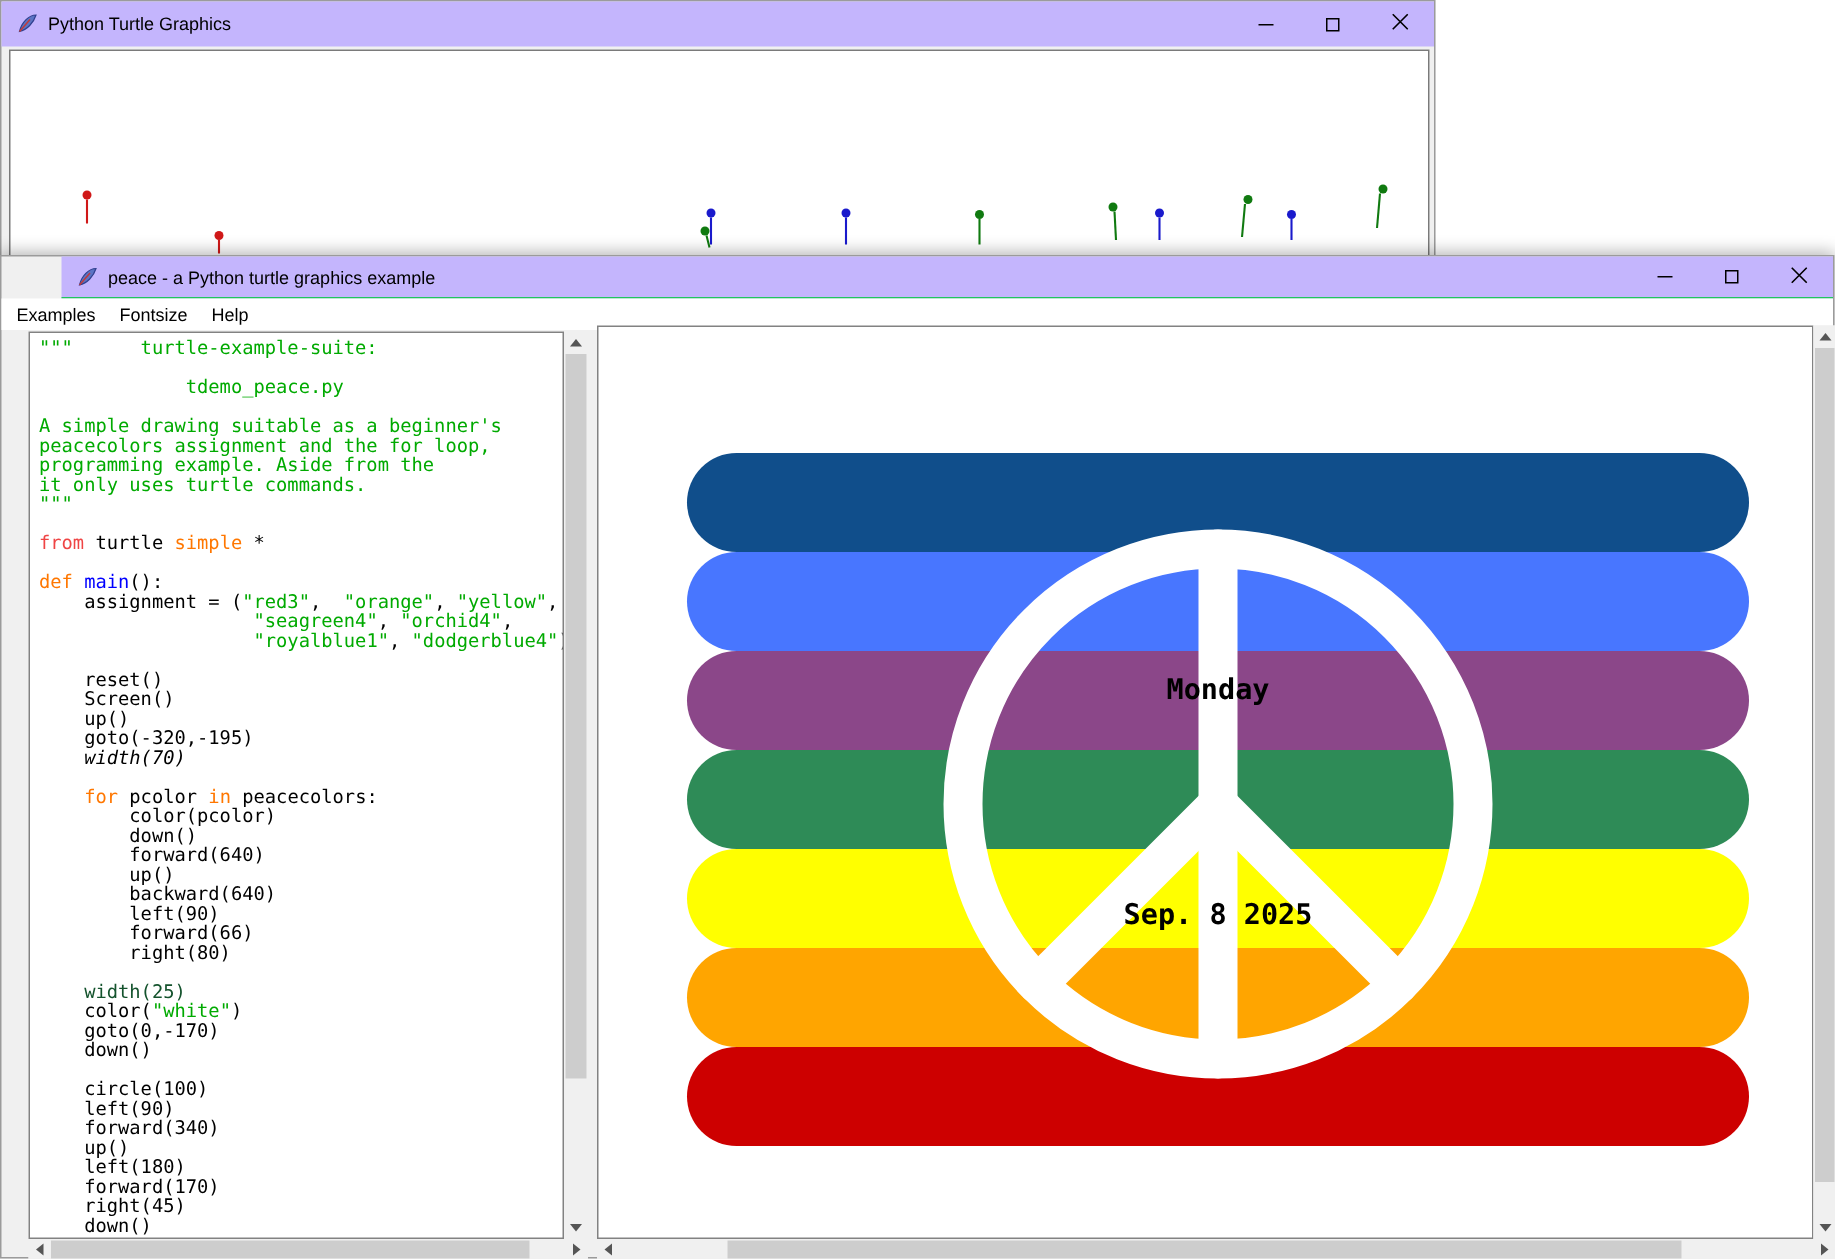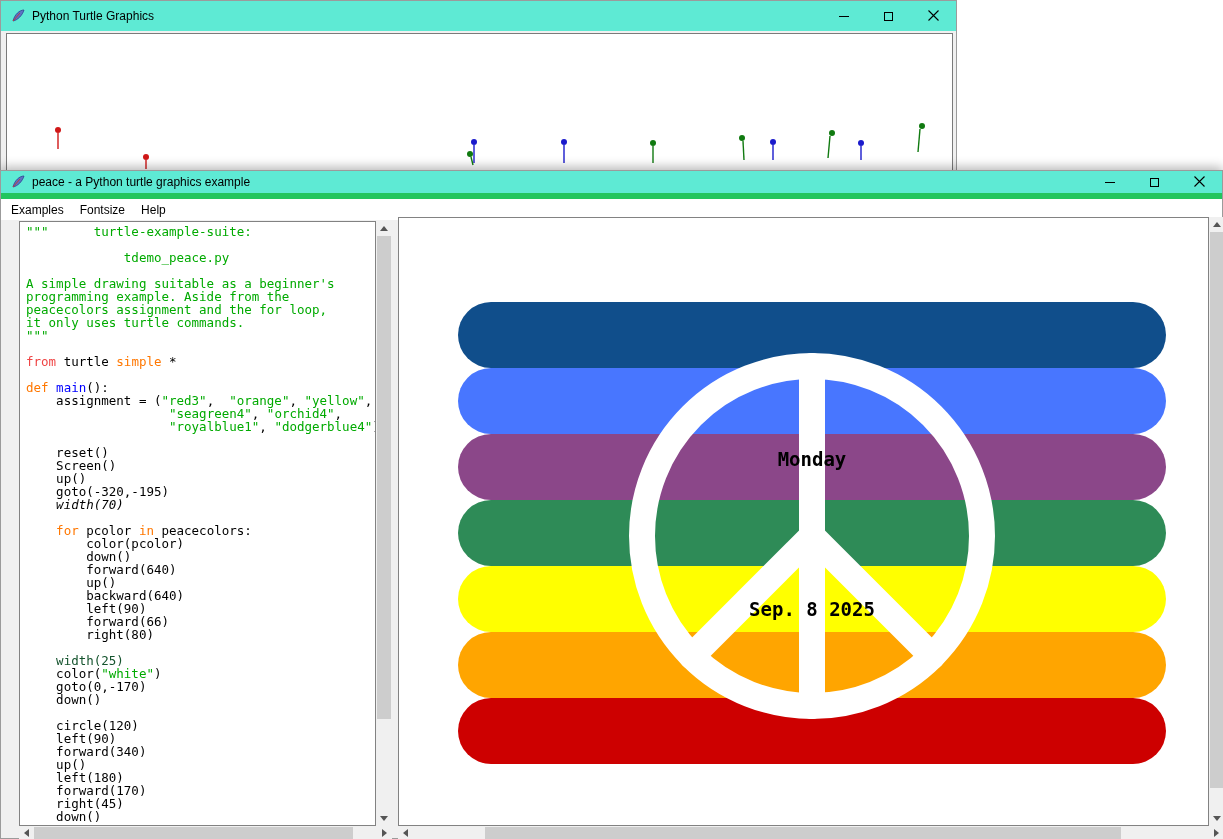--- a/index.html
+++ b/index.html
@@ -1,38 +1,38 @@
 <!DOCTYPE html>
 <html><head>
 <meta charset="utf-8">
 <style>
   * { margin:0; padding:0; box-sizing:border-box; }
   html,body { width:1223px; height:839px; overflow:hidden; background:#ffffff;
               font-family:"Liberation Sans", sans-serif; }
 
   
   .window { position:absolute; background:#f0f0f0; border:1px solid #9b9b9b; }
-  .titlebar { height:30px; background:#5eead4; display:flex; align-items:center; }
+  .titlebar { height:30px; background:#c4b5fd; display:flex; align-items:center; }
   .titlebar .app-icon { width:16px; height:16px; margin:0 6px 0 9px; flex:0 0 auto; }
   .titlebar .title-text { font-size:12px; color:#000; white-space:nowrap; }
   .win-controls { margin-left:auto; display:flex; height:100%; }
   .win-btn { width:45px; height:100%; display:flex; align-items:center; justify-content:center; cursor:default; }
   .glyph-min { width:10px; height:1px; background:#000; }
   .glyph-max { width:9px; height:9px; border:1px solid #000; }
 
   
   #back-window { left:0; top:0; width:957px; height:520px; }
   #back-canvas { position:absolute; left:5px; top:32px; width:947px; height:480px;
                  background:#fff; border:1px solid #7a7a7a; }
   #trees-svg { position:absolute; left:0; top:0; }
 
   
   #front-window { left:0; top:170px; width:1223px; height:669px;
                   box-shadow:0 -3px 10px rgba(0,0,0,.28); }
-  #front-window .titlebar { height:28px; border-bottom:6px solid #22c55e; }
+  #front-window .titlebar { height:28px; border-bottom:1px solid #22c55e;margin-left:40px; }
   .menubar { height:21px; background:#ffffff; display:flex; align-items:center; padding-left:2px; }
   .menu-item { font-size:12px; color:#000; padding:2px 8px; }
 
   
   #code-pane { position:absolute; left:18px; top:50px; width:357px; height:605px;
                background:#fff; border:1px solid #828282; overflow:hidden; }
   #code-editor { padding:3px 0 0 6px; font-family:"DejaVu Sans Mono", monospace;
                  font-size:12.5px; line-height:13px; }
   .code-line { height:13px; white-space:pre; }
 
@@ -150,22 +150,22 @@
     <span class="menu-item">Help</span>
   </div>
 
   <div id="code-pane">
     <div id="code-editor">
         <div class="code-line"><span style="color: rgb(0, 170, 0);">"""      turtle-example-suite:</span></div>
         <div class="code-line"></div>
         <div class="code-line"><span style="color: rgb(0, 170, 0);">             tdemo_peace.py</span></div>
         <div class="code-line"></div>
         <div class="code-line"><span style="color: rgb(0, 170, 0);">A simple drawing suitable as a beginner's</span></div>
+        <div class="code-line"><span style="color: rgb(0, 170, 0);">peacecolors assignment and the for loop,</span></div>
         <div class="code-line"><span style="color: rgb(0, 170, 0);">programming example. Aside from the</span></div>
-        <div class="code-line"><span style="color: rgb(0, 170, 0);">peacecolors assignment and the for loop,</span></div>
         <div class="code-line"><span style="color: rgb(0, 170, 0);">it only uses turtle commands.</span></div>
         <div class="code-line"><span style="color: rgb(0, 170, 0);">"""</span></div>
         <div class="code-line"></div>
         <div class="code-line"><span style="color: #ef4444;">from</span><span style="color: rgb(0, 0, 0);"> turtle </span><span style="color: rgb(255, 119, 0);">simple</span><span style="color: rgb(0, 0, 0);"> *</span></div>
         <div class="code-line"></div>
         <div class="code-line"><span style="color: rgb(255, 119, 0);">def</span><span style="color: rgb(0, 0, 0);"> </span><span style="color: rgb(0, 0, 255);">main</span><span style="color: rgb(0, 0, 0);">():</span></div>
         <div class="code-line"><span style="color: rgb(0, 0, 0);">    assignment = (</span><span style="color: rgb(0, 170, 0);">"red3"</span><span style="color: rgb(0, 0, 0);">,  </span><span style="color: rgb(0, 170, 0);">"orange"</span><span style="color: rgb(0, 0, 0);">, </span><span style="color: rgb(0, 170, 0);">"yellow"</span><span style="color: rgb(0, 0, 0);">,</span></div>
         <div class="code-line"><span style="color: rgb(0, 0, 0);">                   </span><span style="color: rgb(0, 170, 0);">"seagreen4"</span><span style="color: rgb(0, 0, 0);">, </span><span style="color: rgb(0, 170, 0);">"orchid4"</span><span style="color: rgb(0, 0, 0);">,</span></div>
         <div class="code-line"><span style="color: rgb(0, 0, 0);">                   </span><span style="color: rgb(0, 170, 0);">"royalblue1"</span><span style="color: rgb(0, 0, 0);">, </span><span style="color: rgb(0, 170, 0);">"dodgerblue4"</span><span style="color: rgb(0, 0, 0);">)</span></div>
         <div class="code-line"></div>
@@ -183,21 +183,21 @@
         <div class="code-line"><span style="color: rgb(0, 0, 0);">        backward(640)</span></div>
         <div class="code-line"><span style="color: rgb(0, 0, 0);">        left(90)</span></div>
         <div class="code-line"><span style="color: rgb(0, 0, 0);">        forward(66)</span></div>
         <div class="code-line"><span style="color: rgb(0, 0, 0);">        right(80)</span></div>
         <div class="code-line"></div>
         <div class="code-line"><span style="color: #14532d;">    width(25)</span></div>
         <div class="code-line"><span style="color: rgb(0, 0, 0);">    color(</span><span style="color: rgb(0, 170, 0);">"white"</span><span style="color: rgb(0, 0, 0);">)</span></div>
         <div class="code-line"><span style="color: rgb(0, 0, 0);">    goto(0,-170)</span></div>
         <div class="code-line"><span style="color: rgb(0, 0, 0);">    down()</span></div>
         <div class="code-line"></div>
-        <div class="code-line"><span style="color: rgb(0, 0, 0);">    circle(120)</span></div>
+        <div class="code-line"><span style="color: rgb(0, 0, 0);">    circle(100)</span></div>
         <div class="code-line"><span style="color: rgb(0, 0, 0);">    left(90)</span></div>
         <div class="code-line"><span style="color: rgb(0, 0, 0);">    forward(340)</span></div>
         <div class="code-line"><span style="color: rgb(0, 0, 0);">    up()</span></div>
         <div class="code-line"><span style="color: rgb(0, 0, 0);">    left(180)</span></div>
         <div class="code-line"><span style="color: rgb(0, 0, 0);">    forward(170)</span></div>
         <div class="code-line"><span style="color: rgb(0, 0, 0);">    right(45)</span></div>
         <div class="code-line"><span style="color: rgb(0, 0, 0);">    down()</span></div>
       </div>
   </div>
 

